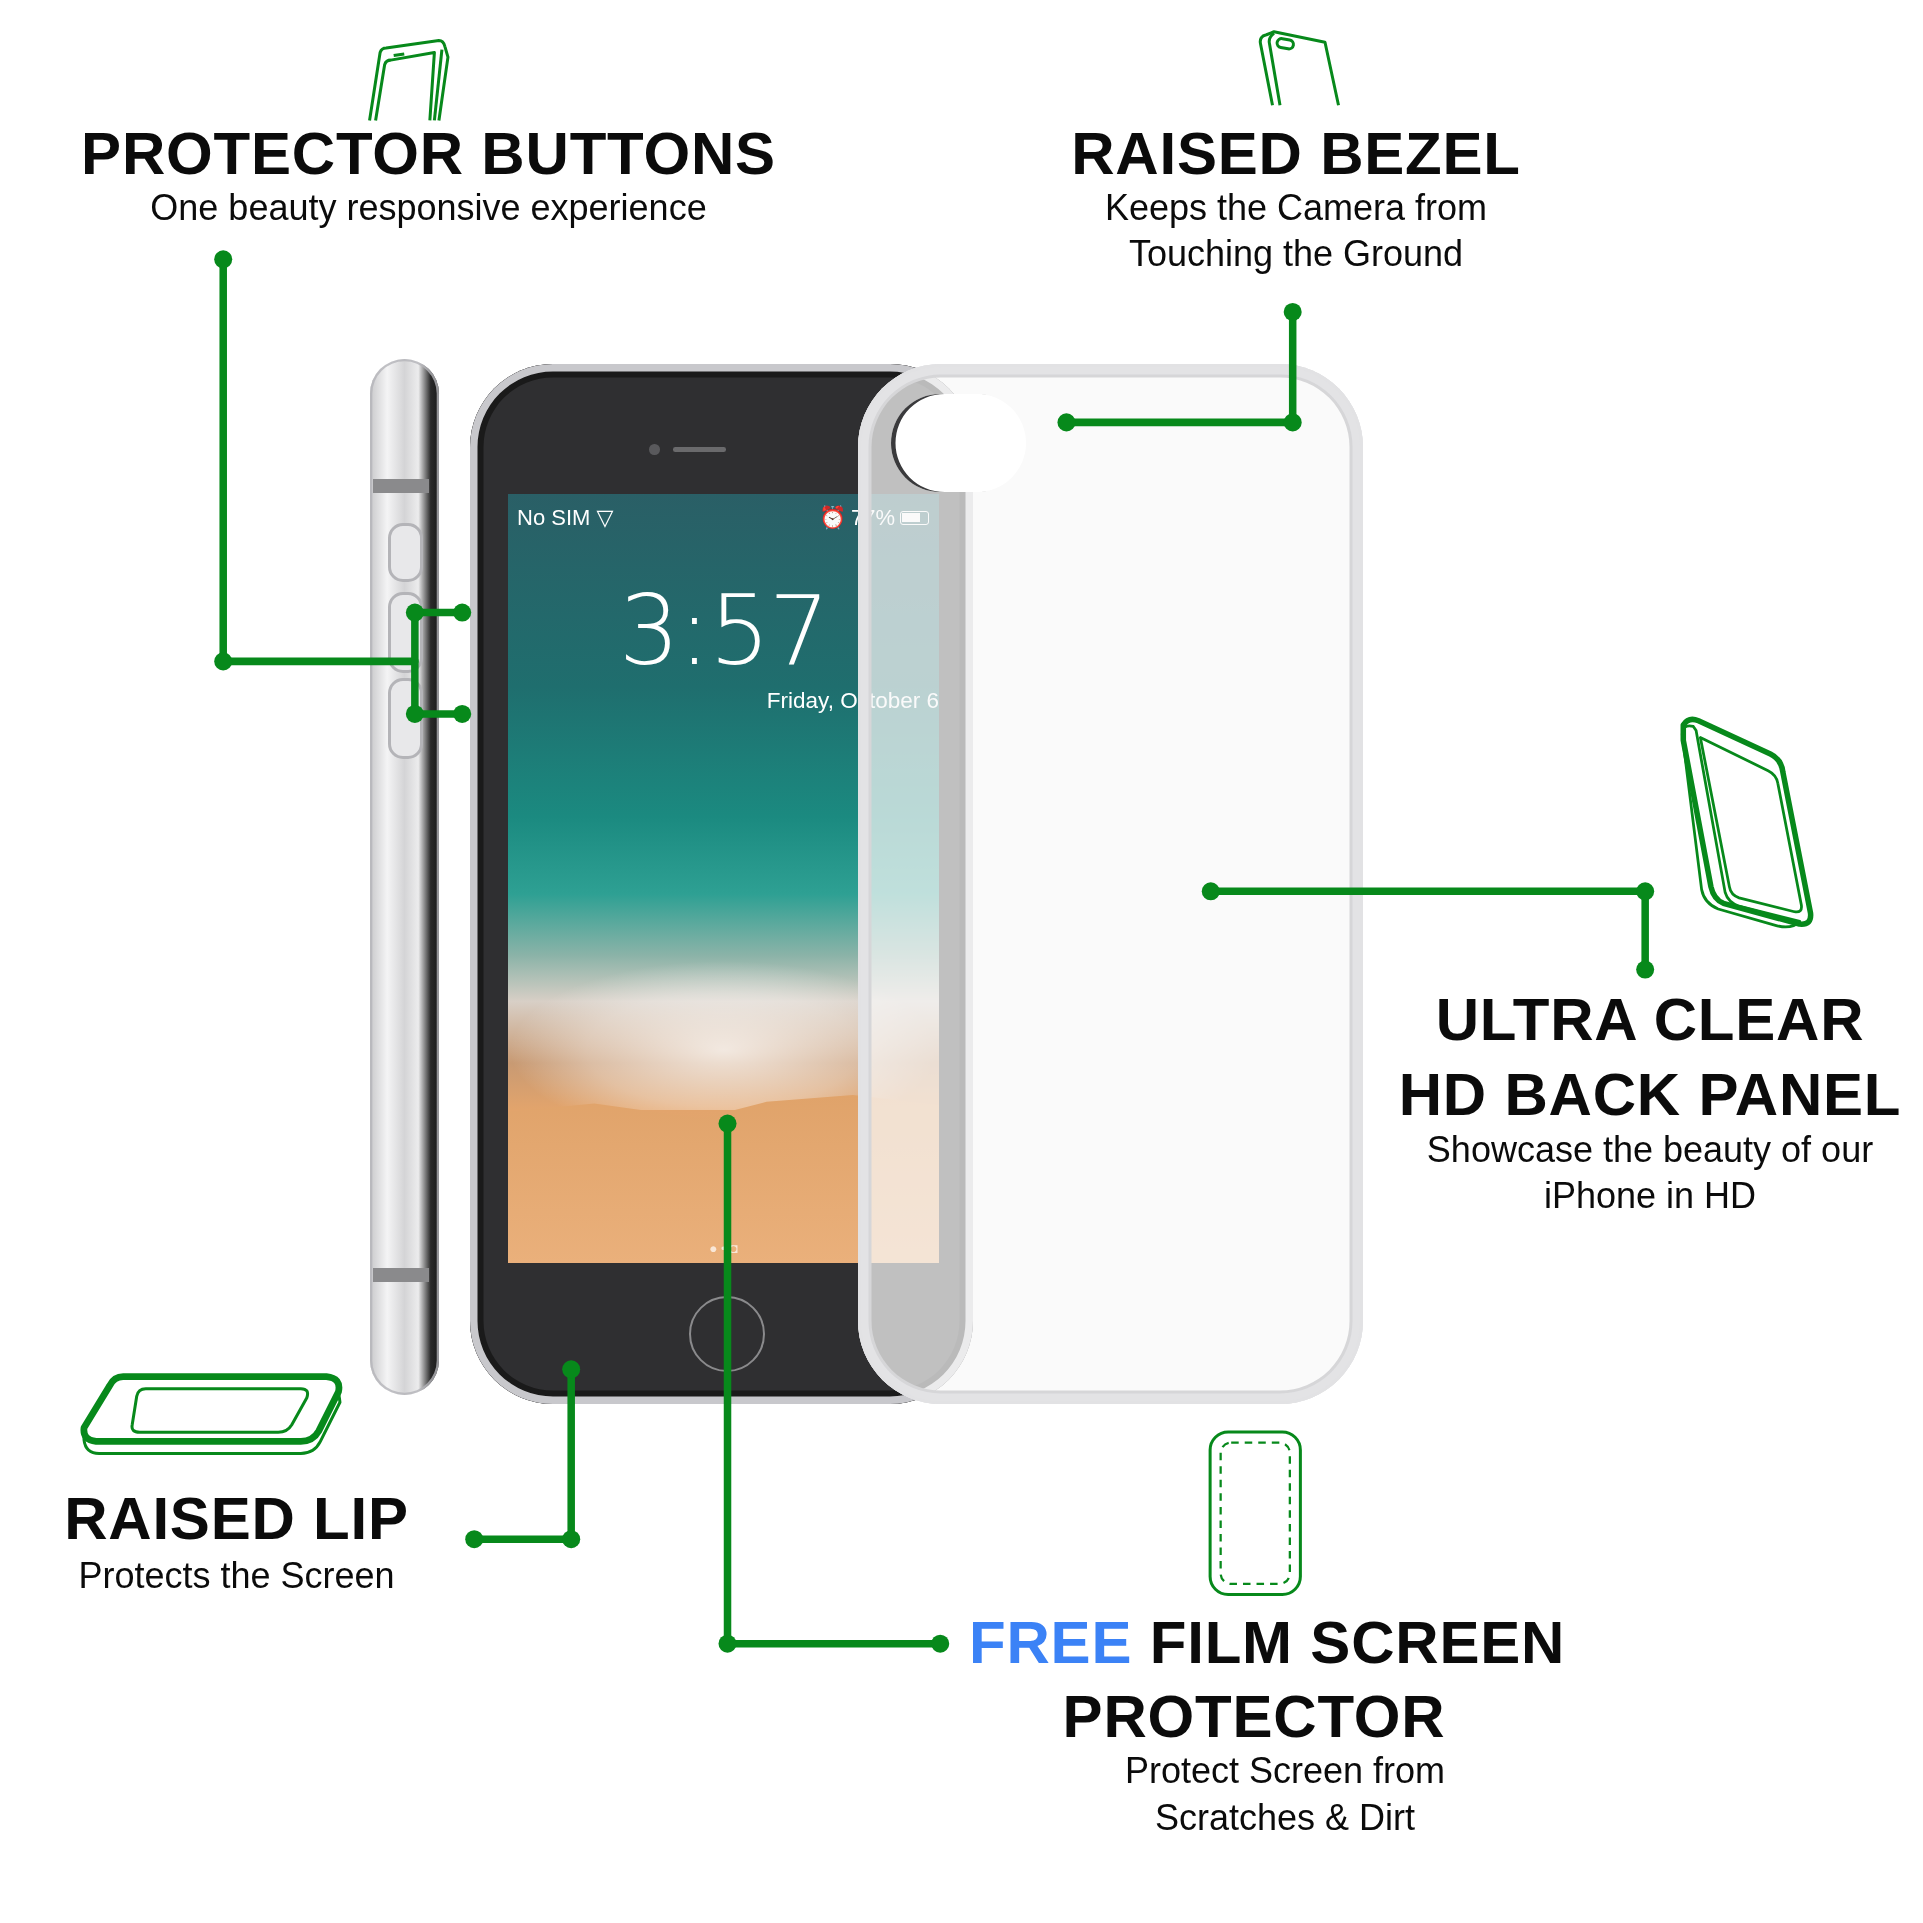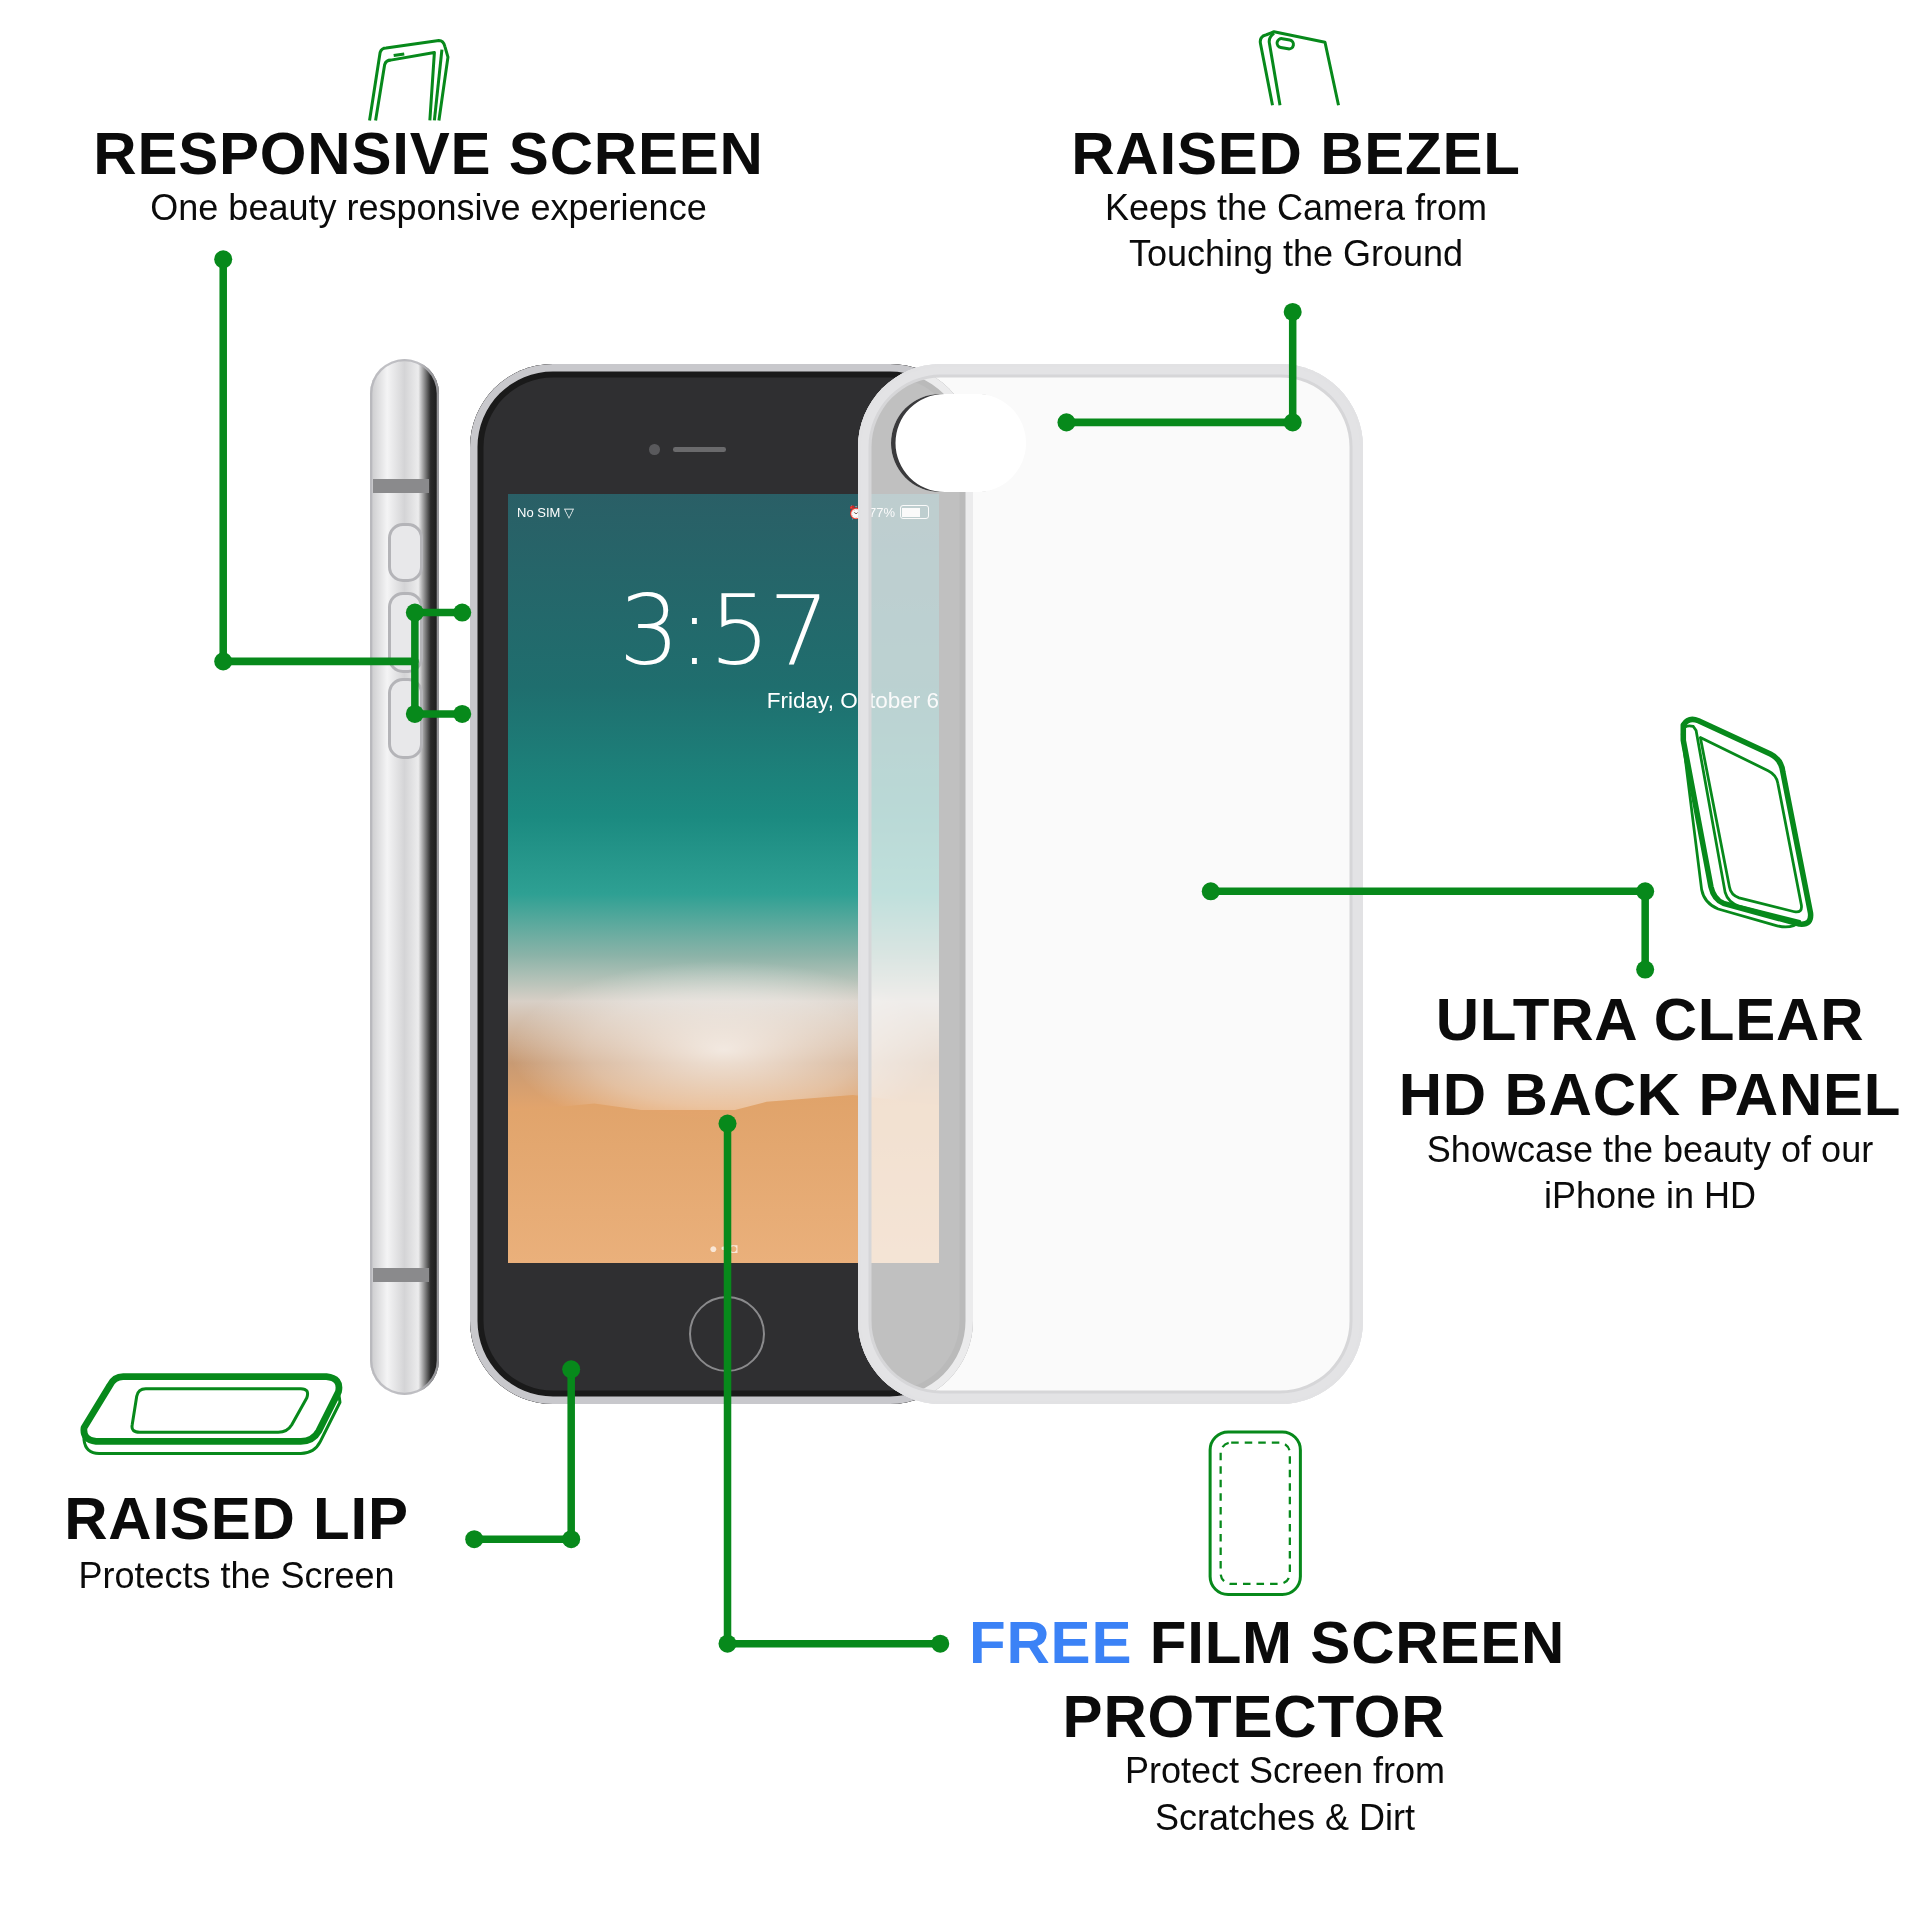--- a/index.html
+++ b/index.html
@@ -20,21 +20,21 @@
   .side-btn { position:absolute; left:18px; width:28.6px; border:3px solid #b4b4b8; border-radius:15px; background:#e8e8ea; }
   .front-phone { left:470px; top:364px; width:503px; height:1040px; border-radius:83px;
     background:#2f2f31; box-shadow: inset 0 0 0 7.5px #c8c8cc, inset 0 0 0 13.5px #1a1a1a; }
   .screen { position:absolute; left:38px; top:130px; width:431px; height:769px; overflow:hidden;
     background:
       linear-gradient(180deg, rgba(0,0,0,0) 0%, rgba(0,0,0,0) 100%),
       linear-gradient(180deg,#2a5f66 0%,#1f6e6e 25%,#1b8a80 42%,#2ea093 52%,#8bb3a8 60%,#d8cfc6 66%,#c89a73 74%,#e2a46c 80%,#e6ac77 100%); }
   .foam { position:absolute; left:0; right:0; top:466px; height:150px;
     background:radial-gradient(ellipse at 50% 60%, rgba(255,255,255,.75) 0%, rgba(255,255,255,.35) 45%, rgba(255,255,255,0) 70%); }
   .sand { position:absolute; left:0; right:0; top:601px; bottom:0; background:linear-gradient(180deg,#e0a36a,#eab07b); }
-  .statusbar { position:absolute; left:0; right:0; top:0; height:39px; color:#fff; font-size:13px; }
+  .statusbar { position:absolute; left:0; right:0; top:0; height:39px; color:#fff; font-size:22px; }
   .status-left { position:absolute; left:9px; top:10.5px; }
   .status-right { position:absolute; right:10.5px; top:10.5px; display:flex; align-items:center; gap:4.5px; }
   .battery { width:27px; height:12px; border:1.5px solid #fff; border-radius:3px; position:relative; }
   .battery::after { content:""; position:absolute; left:1.5px; top:1.5px; width:18px; height:9px; background:#fff; }
   .clock { position:absolute; left:0; right:0; top:81px; text-align:center; color:#fff; font-size:96px; font-weight:300; font-family:"DejaVu Sans", sans-serif; letter-spacing:-1.5px; }
   .date { position:absolute; left:0; right:0; top:194px; text-align:right; color:#fff; font-size:22.5px; }
   .page-dots { position:absolute; left:0; right:0; bottom:7.5px; text-align:center; color:rgba(255,255,255,.7); font-size:13.5px; }
   .earpiece { position:absolute; left:203px; top:83px; width:53px; height:4.5px; border-radius:2.3px; background:#6a6a6c; }
   .cam-dot { position:absolute; left:179px; top:80px; width:10.5px; height:10.5px; border-radius:50%; background:#59595c; }
   .home-btn { position:absolute; left:219px; top:932px; width:72px; height:72px; border-radius:50%; border:2.3px solid #8a8a8c; }
@@ -150,21 +150,21 @@
     <path stroke-width="4" d="M8,78 L8,90 Q10,108 28,108 L296,108 Q314,108 322,92 L348,40 L346,26"></path>
     <path stroke-width="4" d="M90,22 L296,22 Q308,22 304,34 L284,70 Q278,80 266,80 L82,80 Q70,80 72,70 L78,32 Q80,22 90,22 Z"></path>
   </g>
 </svg>
 
 <svg width="98" height="170" style="left:1207px;top:1429px" viewBox="0 0 130 226">
   <rect x="4" y="4" width="120" height="216" rx="24" stroke="#07891b" stroke-width="4" fill="none"></rect>
   <rect x="18" y="18" width="92" height="188" rx="14" stroke="#07891b" stroke-width="3" stroke-dasharray="10 8" fill="none"></rect>
 </svg>
 
-<div class="abs title center" style="left:30px;width:797px;top:124px">RESPONSIVE SCREEN</div>
+<div class="abs title center" style="left:30px;width:797px;top:124px">PROTECTOR BUTTONS</div>
 <div class="abs sub center" style="left:30px;width:797px;top:185px">One beauty responsive experience</div>
 
 <div class="abs title center" style="left:999px;width:594px;top:124px">RAISED BEZEL</div>
 <div class="abs sub center" style="left:999px;width:594px;top:185px">Keeps the Camera from</div>
 <div class="abs sub center" style="left:999px;width:594px;top:231px">Touching the Ground</div>
 
 <div class="abs title center" style="left:1353px;width:594px;top:990px">ULTRA CLEAR</div>
 <div class="abs title center" style="left:1353px;width:594px;top:1065px">HD BACK PANEL</div>
 <div class="abs sub center" style="left:1353px;width:594px;top:1127px">Showcase the beauty of our</div>
 <div class="abs sub center" style="left:1353px;width:594px;top:1173px">iPhone in HD</div>

